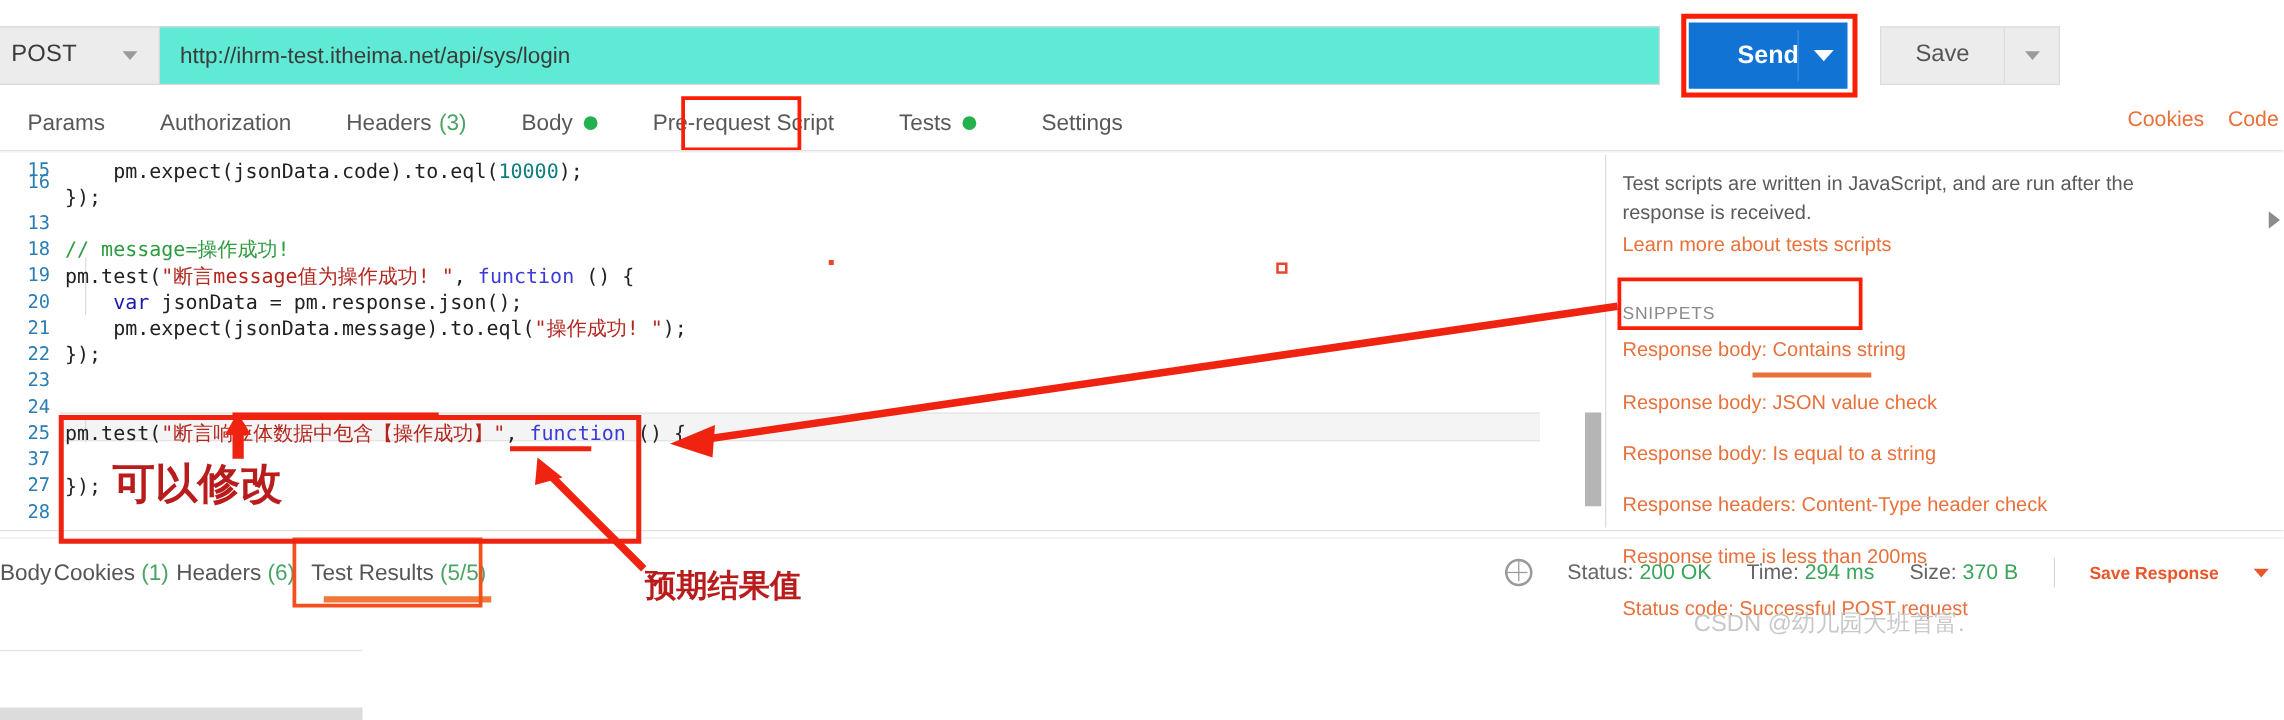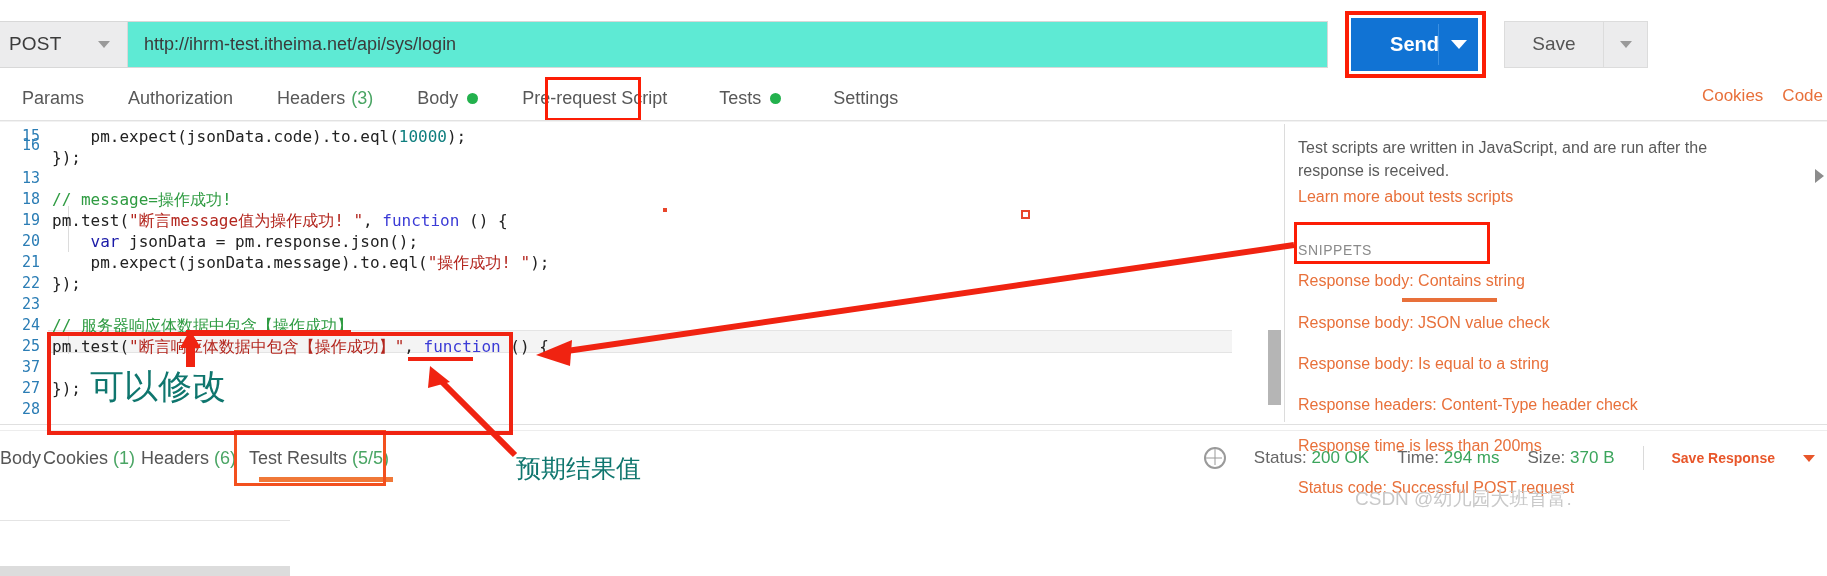--- a/index.html
+++ b/index.html
@@ -164,21 +164,21 @@
   .watermark{position:absolute;left:1355px;top:486px;font-size:19px;color:#c9c9c9;white-space:nowrap;}
   .bottom-chunk{position:absolute;left:0;top:520px;width:290px;height:56px;background:#fff;border-top:1px solid #e4e4e4;}
   .bottom-line{position:absolute;left:0;top:566px;width:290px;height:10px;background:#dcdcdc;}
 
   
   .anno-box{
     position:absolute;left:47px;top:332px;width:466px;height:103px;
     border:4px solid #f02311;box-sizing:border-box;pointer-events:none;
   }
   .anno-cn{
-    position:absolute;color:#0f766e;font-weight:normal;white-space:nowrap;
+    position:absolute;color:#b91c1c;font-weight:bold;white-space:nowrap;
     font-family:"DejaVu Sans", sans-serif;
   }
   #anno-modify{left:90px;top:364px;font-size:34px;}
   #anno-expected{left:516px;top:452px;font-size:25px;}
   svg.overlay{position:absolute;left:0;top:0;width:1827px;height:576px;pointer-events:none;}
 </style>
 </head>
 <body>
 
 <div id="app">
@@ -265,21 +265,20 @@
     <div class="code">
       <div class="cl" style="top:3px"><span class="tk-def">    pm.expect(jsonData.code).to.eql(</span><span class="tk-num">10000</span><span class="tk-def">);</span></div>
       <div class="cl" style="top:24px"><span class="tk-def">});</span></div>
       <div class="cl" style="top:45px"></div>
       <div class="cl" style="top:66px"><span class="tk-com">// message=操作成功!</span></div>
       <div class="cl" style="top:87px"><span class="tk-def">pm.test(</span><span class="tk-str">"断言message值为操作成功! "</span><span class="tk-def">, </span><span class="tk-fn">function</span><span class="tk-def"> () {</span></div>
       <div class="cl" style="top:108px"><span class="tk-def">    </span><span class="tk-kw">var</span><span class="tk-def"> jsonData = pm.response.json();</span></div>
       <div class="cl" style="top:129px"><span class="tk-def">    pm.expect(jsonData.message).to.eql(</span><span class="tk-str">"操作成功! "</span><span class="tk-def">);</span></div>
       <div class="cl" style="top:150px"><span class="tk-def">});</span></div>
       <div class="cl" style="top:171px"></div>
-      <div class="cl" style="top:192px"><span class="tk-com">// 服务器响应体数据中包含【操作成功】</span></div>
       <div class="cl" style="top:213px"><span class="tk-def">pm.test(</span><span class="tk-str">"断言响应体数据中包含【操作成功】"</span><span class="tk-def">, </span><span class="tk-fn">function</span><span class="tk-def"> () {</span></div>
       <div class="cl" style="top:255px"><span class="tk-def">});</span></div>
       <div class="cl" style="top:276px"></div>
     </div>
     <div class="dotmark" style="left:663px;top:84px;"></div>
     <div class="sqmark" style="left:1021px;top:86px;"></div>
   </div>
   <div class="ed-scrollbar"></div>
   <div class="ed-thumb"></div>
   <div class="ed-vsep"></div>

